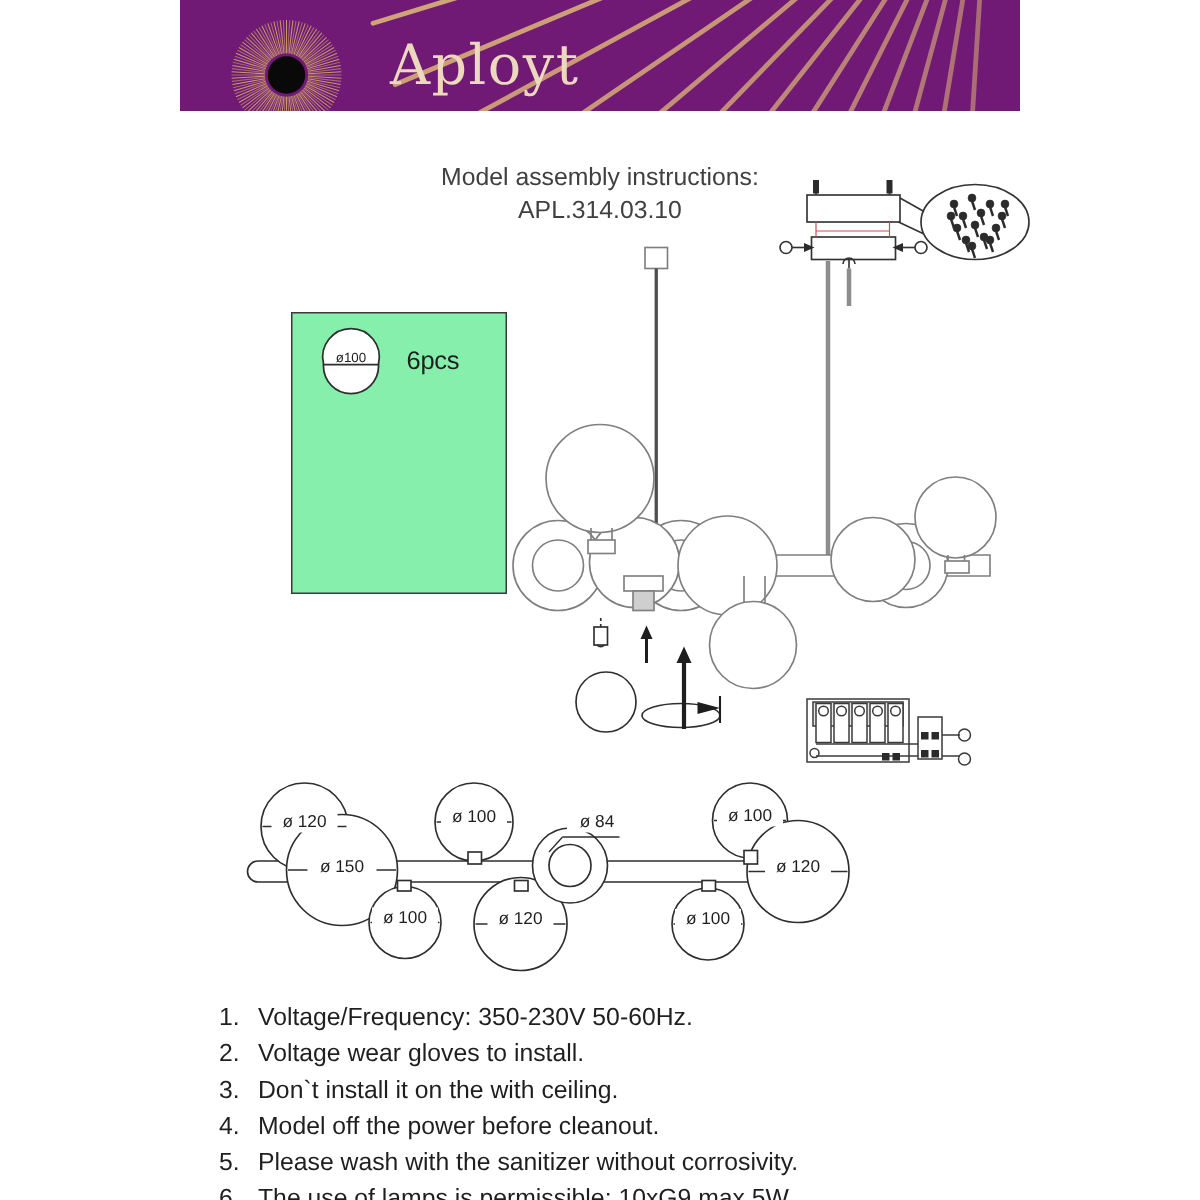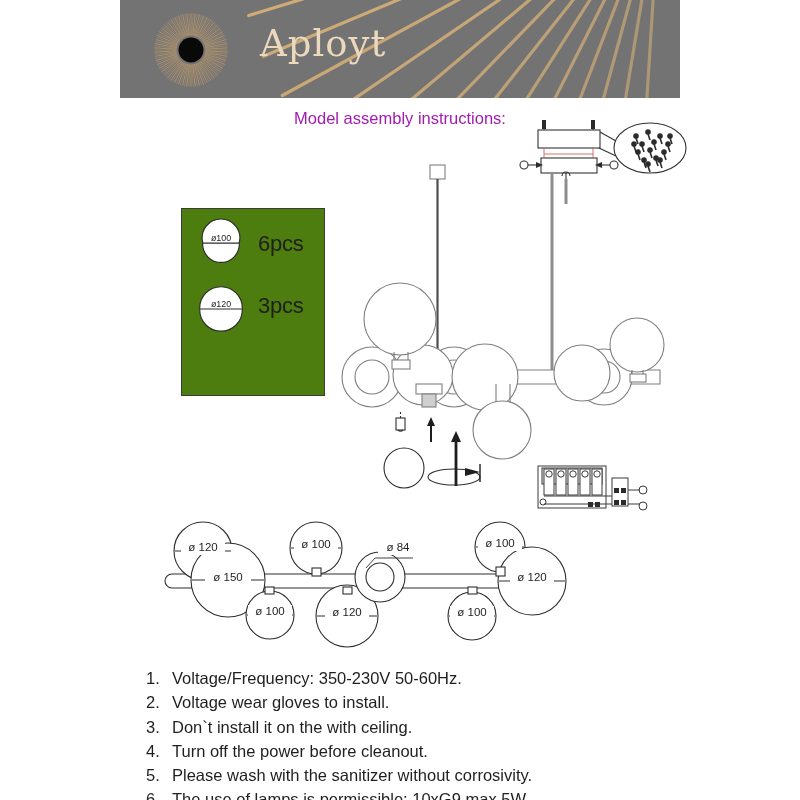--- a/index.html
+++ b/index.html
@@ -8,49 +8,49 @@
     background:#ffffff;
     font-family:"Liberation Sans",sans-serif;
     color:#1c1c1c;
     overflow:hidden;
     position:relative;
   }
   .page{position:absolute;inset:0;}
 
   
   .banner{
-    position:absolute;left:120px;top:0;width:560px;height:98px;
-    background:#737373;overflow:hidden;
+    position:absolute;left:120px;top:0;width:560px;height:74px;
+    background:#701a75;overflow:hidden;
   }
   .rays{position:absolute;right:-10px;top:-150px;width:330px;height:330px;}
   .logo-mark{position:absolute;left:32px;top:11px;width:78px;height:78px;}
   .brand{
     position:absolute;left:140px;top:22px;
     font-family:"DejaVu Serif",serif;
     font-size:37px;letter-spacing:1px;
     color:#ecd9bd;font-weight:400;
   }
 
   
   .title-block{
     position:absolute;left:0;top:108px;width:800px;
     text-align:center;line-height:1.32;
   }
-  .title-line{font-size:16.5px;color:#a21caf;}
+  .title-line{font-size:16.5px;color:#404040;}
 
   
   .partsbox{
-    position:absolute;left:181px;top:208px;width:142px;height:186px;
-    border:1.4px solid #3a3a3a;background:#4d7c0f;
+    position:absolute;left:194px;top:208px;width:142px;height:186px;
+    border:1.4px solid #3a3a3a;background:#86efac;
   }
   .part-row{position:absolute;left:0;width:142px;height:62px;}
   .part-glyph{position:absolute;left:10px;top:2px;width:58px;height:58px;}
   .part-qty{
     position:absolute;left:76px;top:16px;
-    font-size:22px;color:#1f1f1f;letter-spacing:-.2px;
+    font-size:17px;color:#1f1f1f;letter-spacing:-.2px;
   }
 
   
   svg{display:block;overflow:visible;}
   .mainfig{position:absolute;left:330px;top:112px;width:360px;height:400px;}
   .dimfig{position:absolute;left:160px;top:508px;width:430px;height:148px;}
   .ceilfig{position:absolute;left:498px;top:118px;width:190px;height:86px;}
   .termfig{position:absolute;left:532px;top:458px;width:116px;height:64px;}
   .bulbfig{position:absolute;left:368px;top:404px;width:130px;height:96px;}
 
@@ -199,41 +199,34 @@
           <line x1="68.37" y1="47.85" x2="96.68" y2="44.54" stroke-opacity="0.60"></line>
           <line x1="68.47" y1="48.92" x2="96.92" y2="47.27" stroke-opacity="0.95"></line>
         </g>
       <circle cx="50" cy="50" r="16" fill="#090909"></circle>
     </svg>
     <div class="brand">Aployt</div>
   </div>
 
   <div class="title-block">
     <div class="title-line">Model assembly instructions:</div>
+    <div class="title-line">APL.314.03.10</div>
   </div>
 
   <div class="partsbox">
 
     <div class="part-row" style="top:6px">
       <svg class="part-glyph" viewBox="0 0 60 60">
         <path d="M11 26 A19.5 19.5 0 1 1 49 26 L49 28 A19 19 0 0 1 11 28 Z" fill="#fff" stroke="#2e2e2e" stroke-width="1.2"></path>
         <line x1="11" y1="27" x2="49" y2="27" stroke="#2e2e2e" stroke-width="1.2"></line>
         <text x="30" y="25.2" text-anchor="middle" font-size="9.2" font-family="Liberation Sans, sans-serif" fill="#1f1f1f">ø100</text>
       </svg>
       <div class="part-qty">6pcs</div>
     </div>
 
-    <div class="part-row" style="top:68px">
-      <svg class="part-glyph" viewBox="0 0 60 60">
-        <path d="M8 30 A22 22 0 1 1 52 30 L52 32 A22 22 0 0 1 8 32 Z" fill="#fff" stroke="#2e2e2e" stroke-width="1.2"></path>
-        <line x1="8" y1="31" x2="52" y2="31" stroke="#2e2e2e" stroke-width="1.2"></line>
-        <text x="30" y="29.2" text-anchor="middle" font-size="9.2" font-family="Liberation Sans, sans-serif" fill="#1f1f1f">ø120</text>
-      </svg>
-      <div class="part-qty">3pcs</div>
-    </div>
 
   </div>
 
   <svg class="ceilfig" viewBox="0 0 190 86">
     <g stroke="#333" fill="none" stroke-width="1.1">
       <rect x="40" y="12" width="62" height="18"></rect>
       <line x1="46" y1="12" x2="46" y2="2"></line>
       <line x1="95" y1="12" x2="95" y2="2"></line>
       <rect x="43" y="40" width="56" height="15" fill="#fff"></rect>
       <line x1="30" y1="47" x2="41" y2="47"></line>
@@ -446,21 +439,21 @@
     <div class="note">
       <span class="note-num">2.</span>
       <span class="note-txt">Voltage wear gloves to install.</span>
     </div>
     <div class="note">
       <span class="note-num">3.</span>
       <span class="note-txt">Don`t install it on the with ceiling.</span>
     </div>
     <div class="note">
       <span class="note-num">4.</span>
-      <span class="note-txt">Turn off the power before cleanout.</span>
+      <span class="note-txt">Model off the power before cleanout.</span>
     </div>
     <div class="note">
       <span class="note-num">5.</span>
       <span class="note-txt">Please wash with the sanitizer without corrosivity.</span>
     </div>
     <div class="note">
       <span class="note-num">6.</span>
       <span class="note-txt">The use of lamps is permissible: 10xG9 max 5W.</span>
     </div>
   </div>

